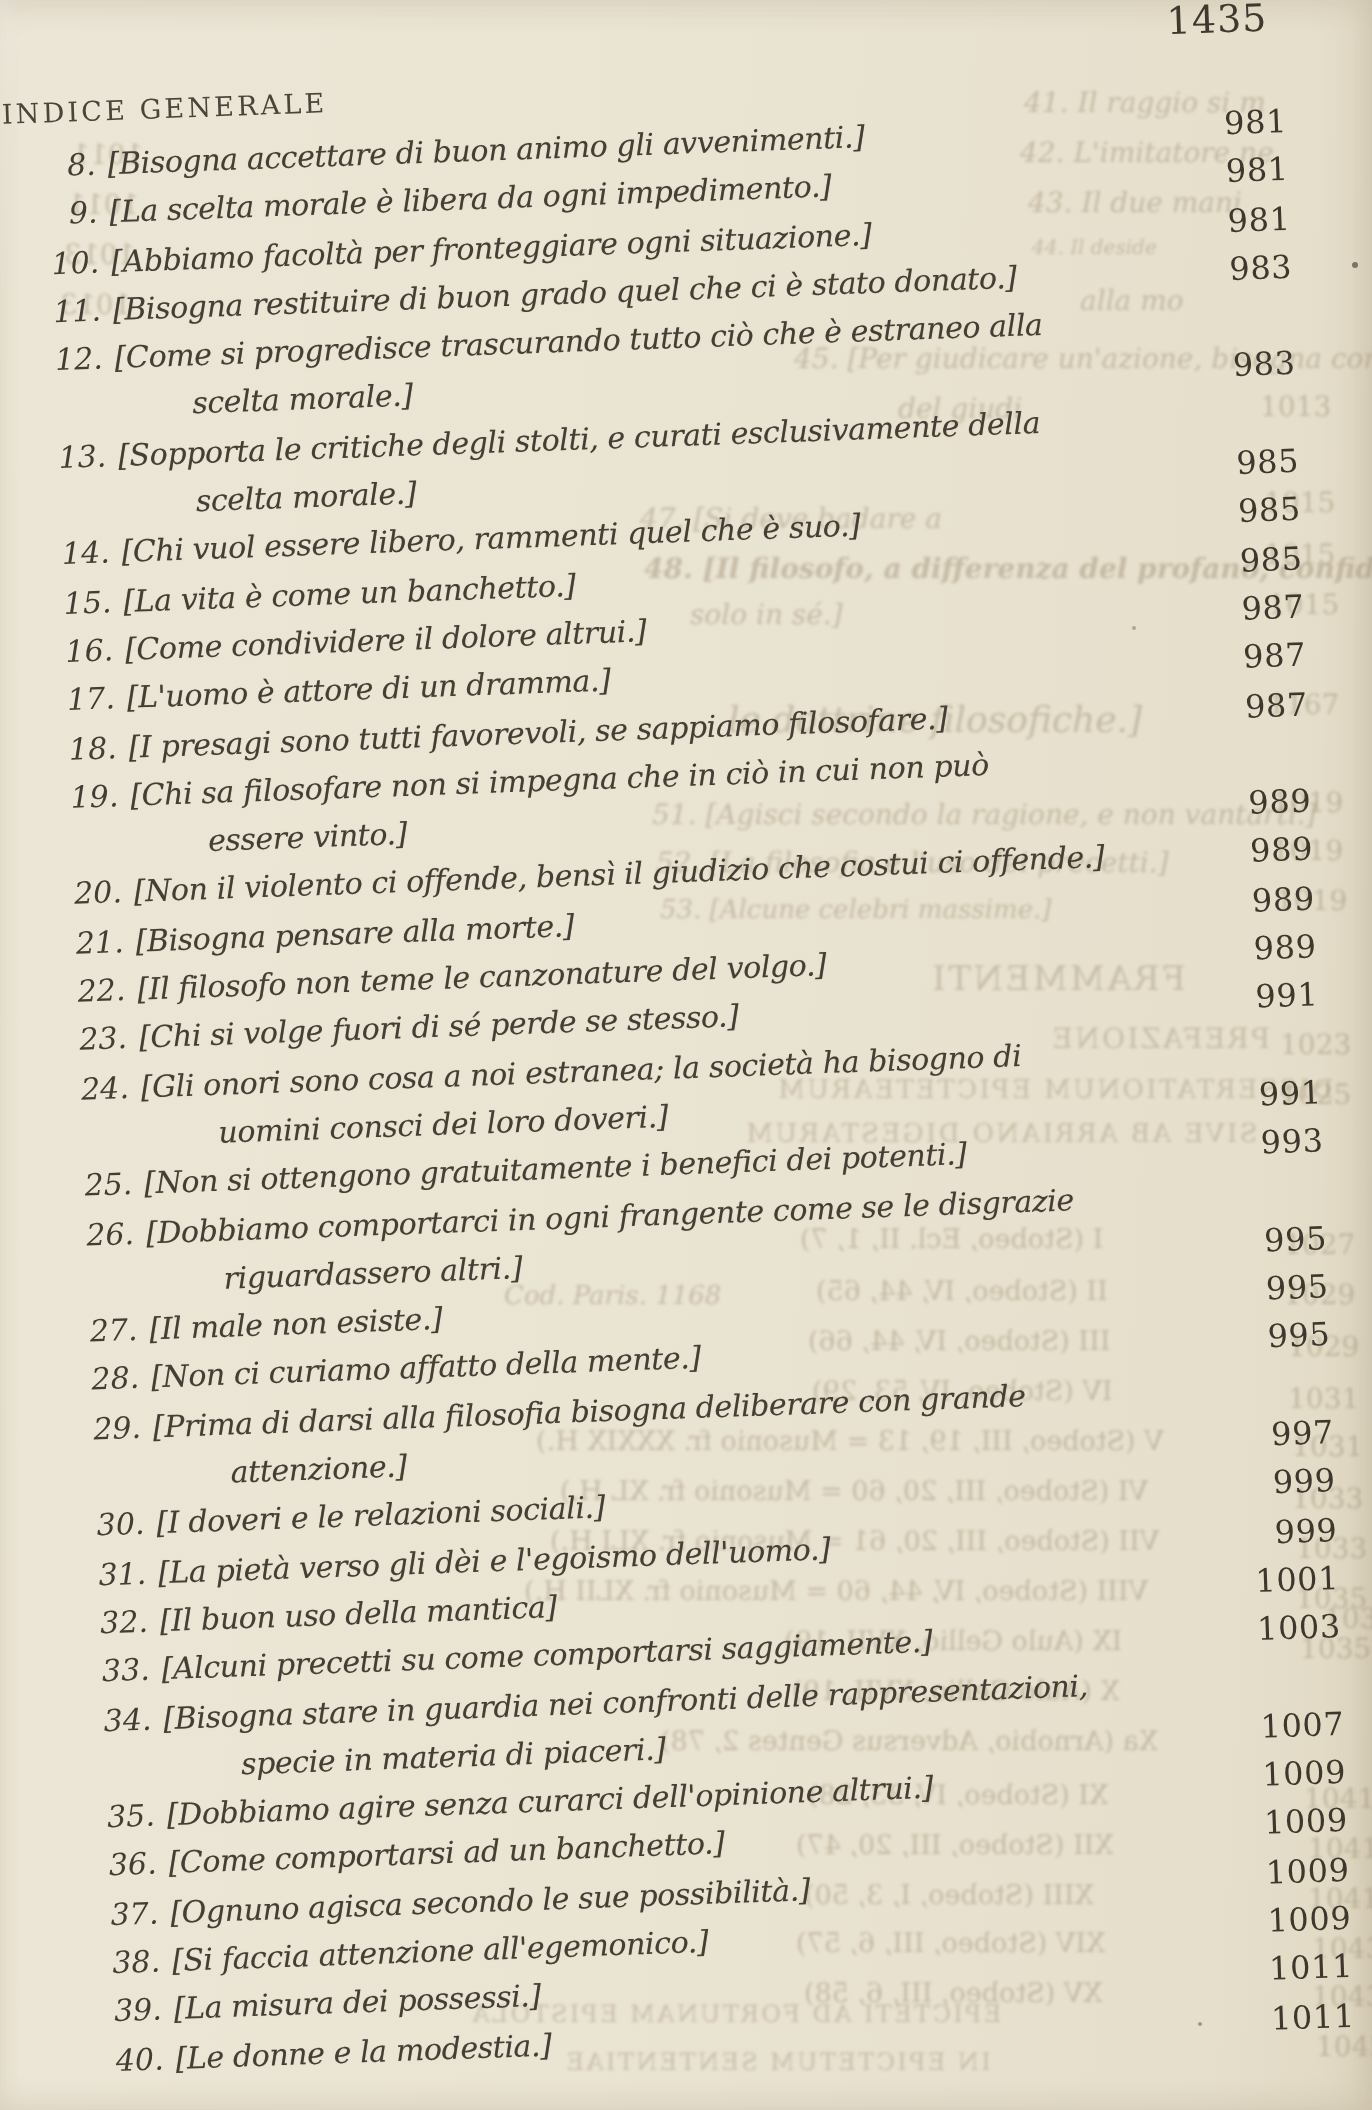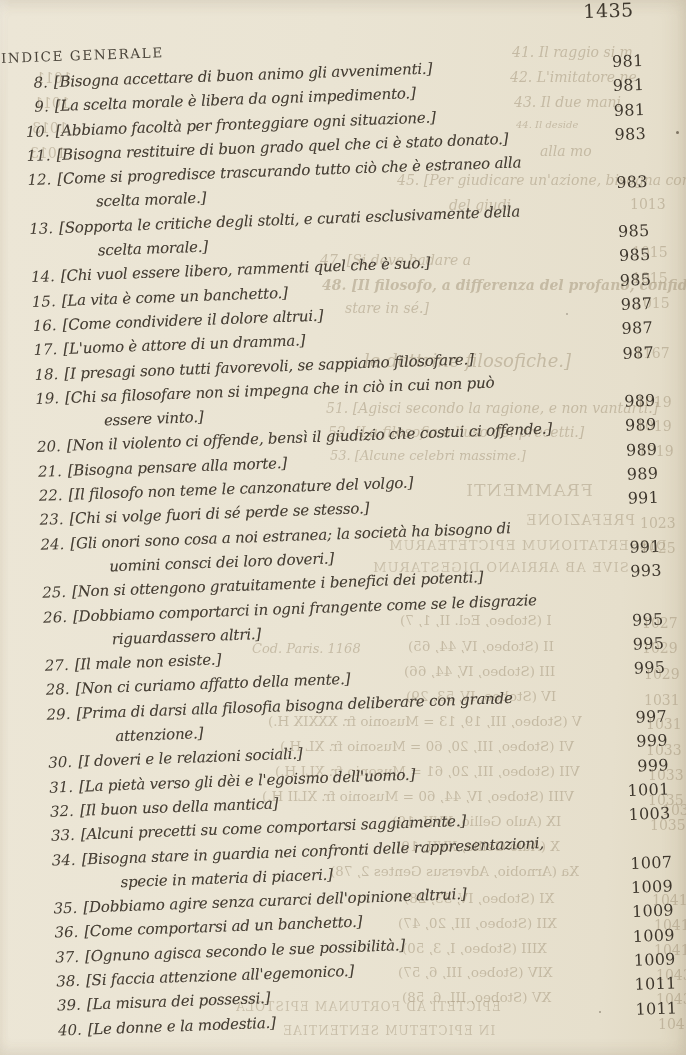--- a/index.html
+++ b/index.html
@@ -72,21 +72,21 @@
       <span class="ghost ghost--mir" style="left: 30px; top: 145px; font-size: 14px;">1013</span>
       <span class="ghost" style="left: 512px; top: 44px; font-size: 14px;">41. Il raggio si m</span>
       <span class="ghost" style="left: 510px; top: 69px; font-size: 14px;">42. L'imitatore ne</span>
       <span class="ghost" style="left: 514px; top: 94px; font-size: 14px;">43. Il due mani</span>
       <span class="ghost" style="left: 516px; top: 119px; font-size: 10px;">44. Il deside</span>
       <span class="ghost" style="left: 540px; top: 143px; font-size: 14px;">alla mo</span>
       <span class="ghost" style="left: 397px; top: 172px; font-size: 14px;">45. [Per giudicare un'azione, bisogna conosc</span>
       <span class="ghost" style="left: 449px; top: 197px; font-size: 14px;">del giudi</span>
       <span class="ghost" style="left: 320px; top: 252px; font-size: 14px;">47. [Si deve badare a</span>
       <span class="ghost" style="left: 322px; top: 277px; font-size: 14px; font-weight: bold;">48. [Il filosofo, a differenza del profano, confida</span>
-      <span class="ghost" style="left: 345px; top: 300px; font-size: 14px;">stare in sé.]</span>
+      <span class="ghost" style="left: 345px; top: 300px; font-size: 14px;">solo in sé.]</span>
       <span class="ghost" style="left: 364px; top: 350px; font-size: 18px;">le dottrine filosofiche.]</span>
       <span class="ghost" style="left: 326px; top: 400px; font-size: 14px;">51. [Agisci secondo la ragione, e non vantarti.]</span>
       <span class="ghost" style="left: 328px; top: 424px; font-size: 14px;">52. [La filosofia e l'uso dei precetti.]</span>
       <span class="ghost" style="left: 330px; top: 448px; font-size: 13px;">53. [Alcune celebri massime.]</span>
       <span class="ghost ghost--roman" style="left: 630px; top: 196px; font-size: 14px;">1013</span>
       <span class="ghost ghost--roman" style="left: 632px; top: 244px; font-size: 14px;">1015</span>
       <span class="ghost ghost--roman" style="left: 632px; top: 270px; font-size: 14px;">1015</span>
       <span class="ghost ghost--roman" style="left: 634px; top: 295px; font-size: 14px;">1015</span>
       <span class="ghost ghost--roman" style="left: 634px; top: 345px; font-size: 14px;">1167</span>
       <span class="ghost ghost--roman" style="left: 636px; top: 394px; font-size: 14px;">1019</span>

